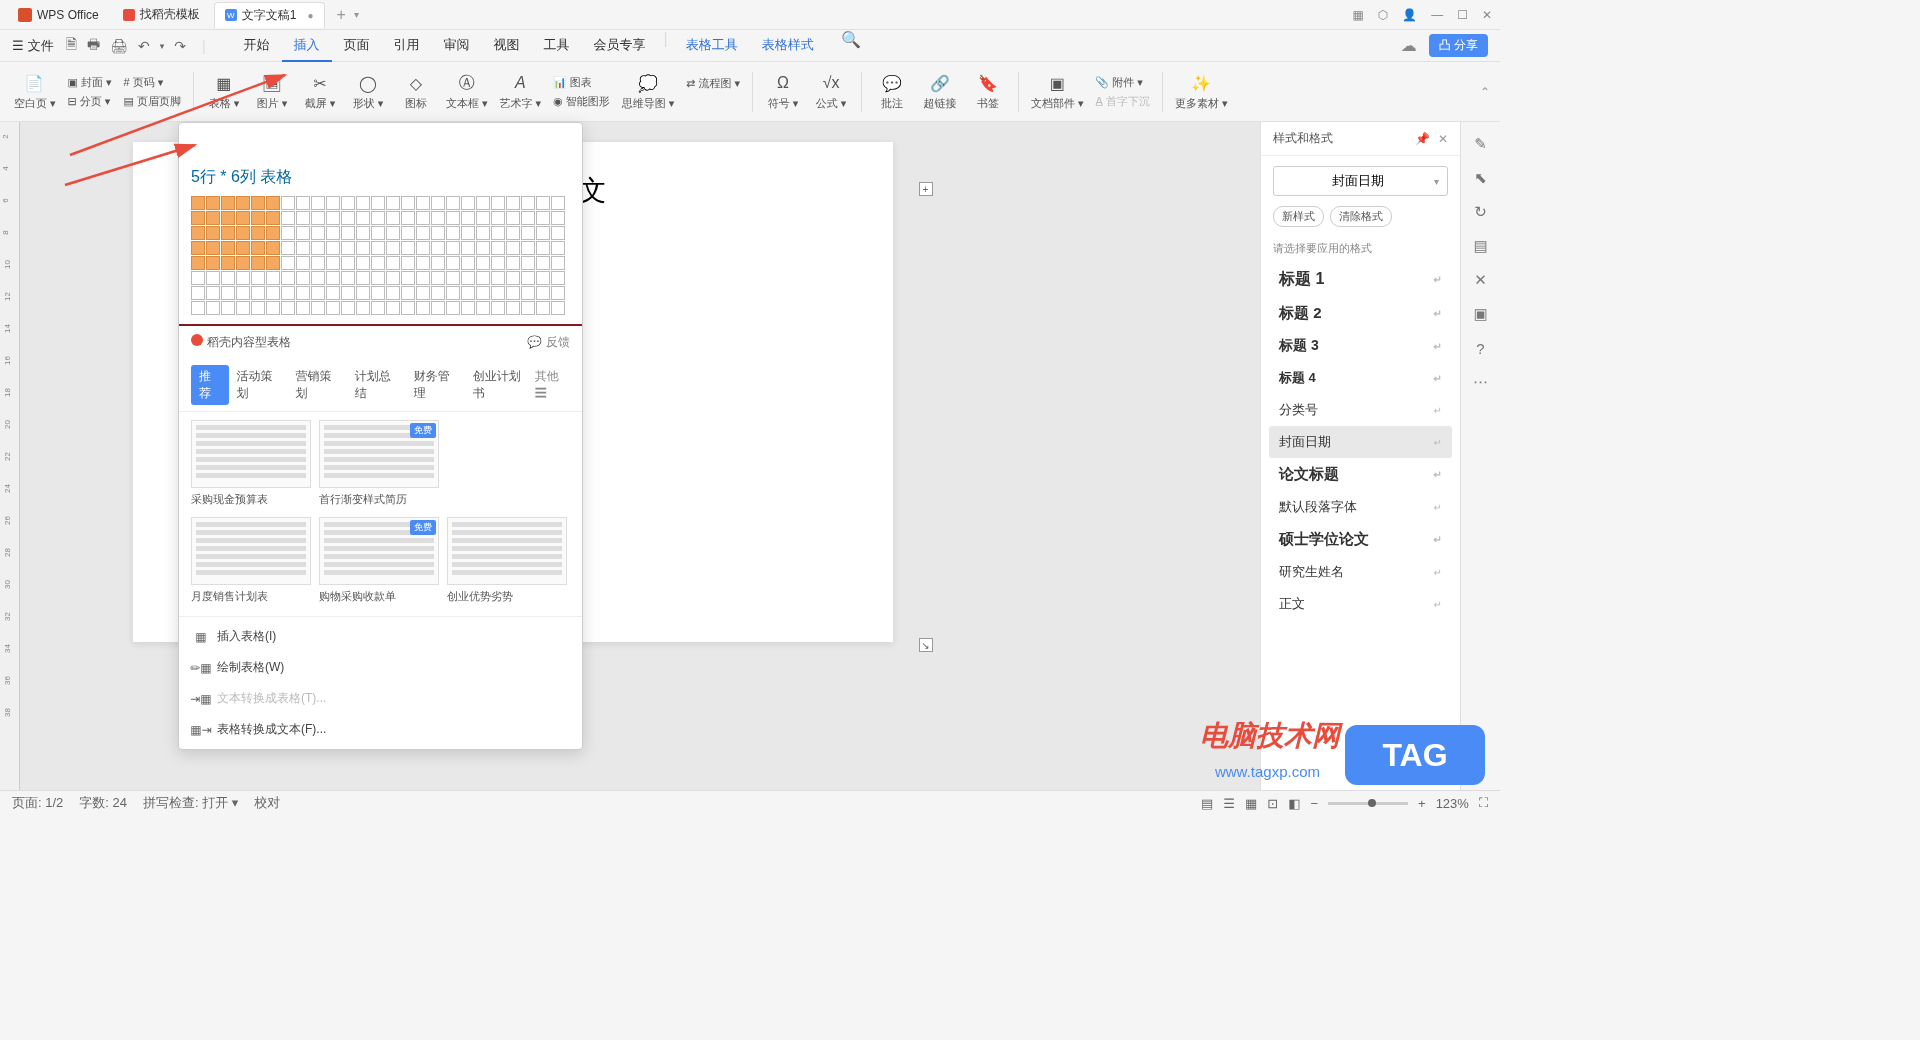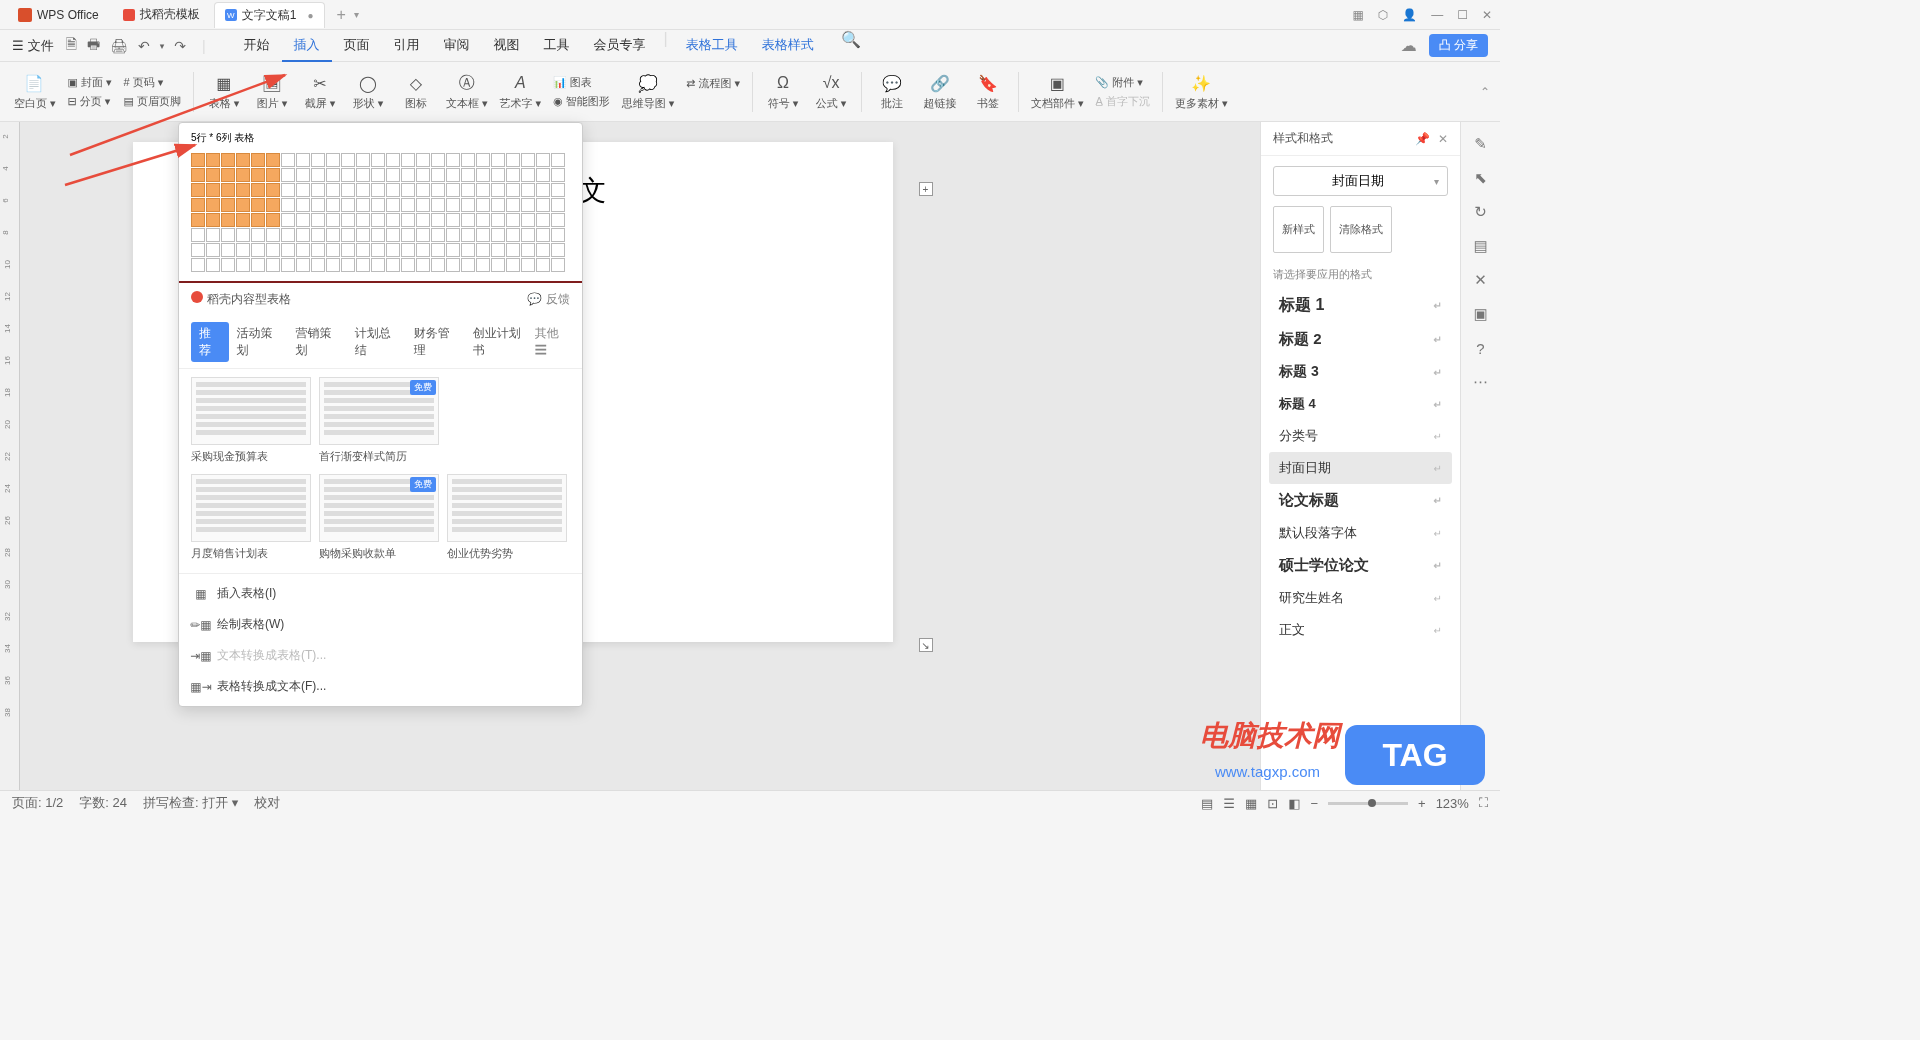--- a/index.html
+++ b/index.html
@@ -44,21 +44,21 @@
 .ruler-v-marks { position: absolute; top: 0; left: 0; width: 100%; height: 100%; }
 .ruler-v-num { position: absolute; left: 3px; font-size: 8px; color: #888; transform: rotate(-90deg); }
 .main-doc { flex: 0 0 985px; background: #e8e8e8; position: relative; overflow: hidden; }
 .page { background: #fff; margin: 10px auto; width: 760px; min-height: 500px; box-shadow: 0 2px 8px rgba(0,0,0,0.1); padding: 30px 50px; position: relative; }
 .page-title-text { font-size: 28px; letter-spacing: 30px; text-align: center; font-family: "SimSun"; }
 .page-sub { font-size: 22px; text-align: center; margin-top: 80px; font-family: "SimSun"; }
 .page-handle { position: absolute; border: 1px solid #999; width: 14px; height: 14px; background: #fff; display: flex; align-items: center; justify-content: center; font-size: 10px; color: #666; }
 
 
 .table-dropdown { position: absolute; top: 0; left: 178px; width: 405px; background: #fff; border: 1px solid #ccc; box-shadow: 0 4px 16px rgba(0,0,0,0.15); z-index: 100; border-radius: 4px; }
-.td-header { padding: 8px 12px; font-size: 10px; color: #000000; }
+.td-header { padding: 8px 12px; font-size: 16px; color: #0369a1; margin-top: 36px; }
 .td-grid { padding: 0 12px 8px; }
 .td-grid-row { display: flex; gap: 1px; margin-bottom: 1px; }
 .td-cell { width: 14px; height: 14px; border: 1px solid #bbb; background: #fff; }
 .td-cell.sel { background: #f5a85f; border-color: #d88a3e; }
 .td-section-head { display: flex; justify-content: space-between; align-items: center; padding: 8px 12px; font-size: 12px; color: #555; border-top: 2px solid #7f1d1d; }
 .td-section-head .red-dot { width: 12px; height: 12px; background: #e74c3c; border-radius: 50%; display: inline-block; margin-right: 4px; }
 .td-tabs { display: flex; gap: 0; padding: 6px 12px; border-bottom: 1px solid #eee; font-size: 12px; align-items: center; }
 .td-tab { padding: 3px 8px; color: #555; cursor: pointer; border-radius: 3px; }
 .td-tab.active { background: #4a8bf5; color: #fff; }
 .td-tab-more { margin-left: auto; color: #888; }
@@ -77,21 +77,21 @@
 
 
 .arrow { position: absolute; z-index: 200; pointer-events: none; }
 
 
 .right-panel { position: absolute; right: 40px; top: 122px; bottom: 25px; width: 200px; background: #fff; border-left: 1px solid #e0e0e0; }
 .rp-header { display: flex; justify-content: space-between; align-items: center; padding: 8px 12px; font-size: 12px; border-bottom: 1px solid #eee; color: #555; }
 .rp-header-icons { display: flex; gap: 8px; color: #999; }
 .rp-select { margin: 10px 12px; border: 1px solid #ccc; border-radius: 3px; padding: 5px 8px; font-size: 13px; display: flex; justify-content: space-between; align-items: center; }
 .rp-btns { display: flex; gap: 6px; padding: 0 12px 8px; }
-.rp-btn { border: 1px solid #ccc; padding: 15px 8px; font-size: 11px; border-radius: 2px; color: #555; font-family: Liberation Serif, serif; }
+.rp-btn { border: 1px solid #ccc; padding: 2px 8px; font-size: 11px; border-radius: 10px; color: #555; font-family: Liberation Serif, serif; }
 .rp-section-label { font-size: 11px; color: #888; padding: 6px 12px; }
 .rp-styles { padding: 0 8px; }
 .rp-style { padding: 7px 10px; font-size: 13px; display: flex; justify-content: space-between; align-items: center; color: #333; cursor: pointer; border-radius: 3px; }
 .rp-style.h1 { font-size: 16px; font-weight: bold; }
 .rp-style.h2 { font-size: 15px; font-weight: bold; }
 .rp-style.h3 { font-size: 14px; font-weight: bold; }
 .rp-style.h4 { font-size: 13px; font-weight: bold; }
 .rp-style.active { background: #e8e8e8; }
 .rp-style .ret { color: #bbb; font-size: 10px; }
 

